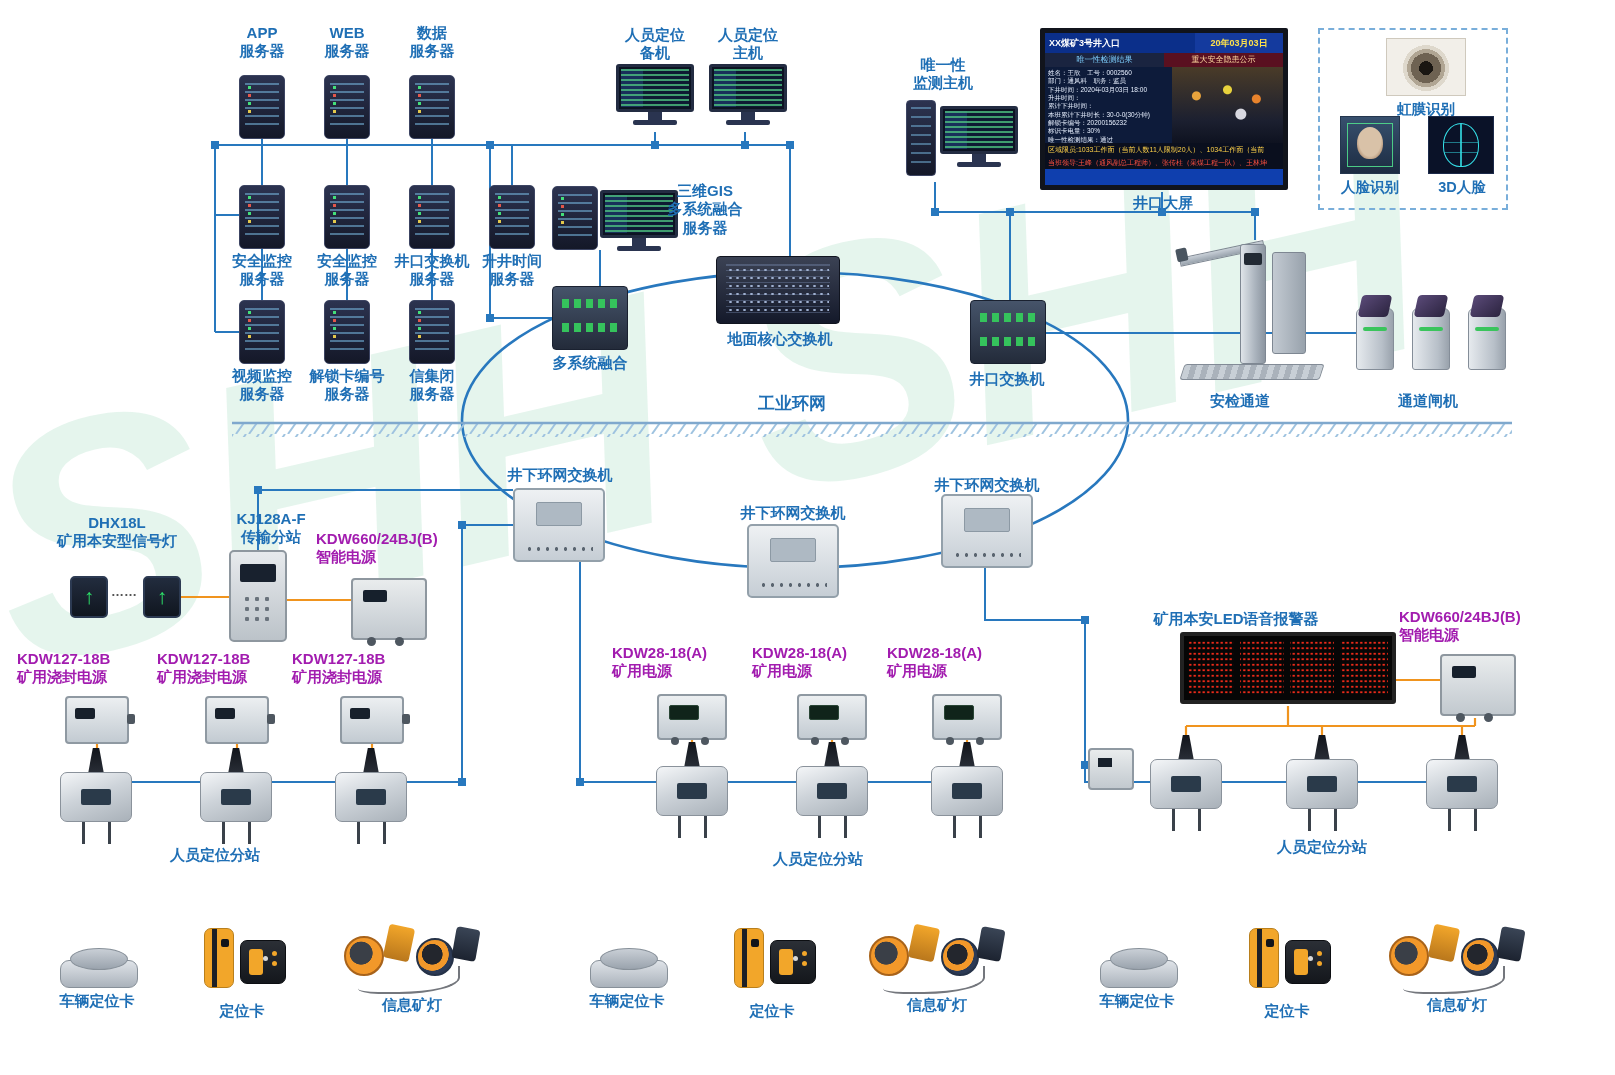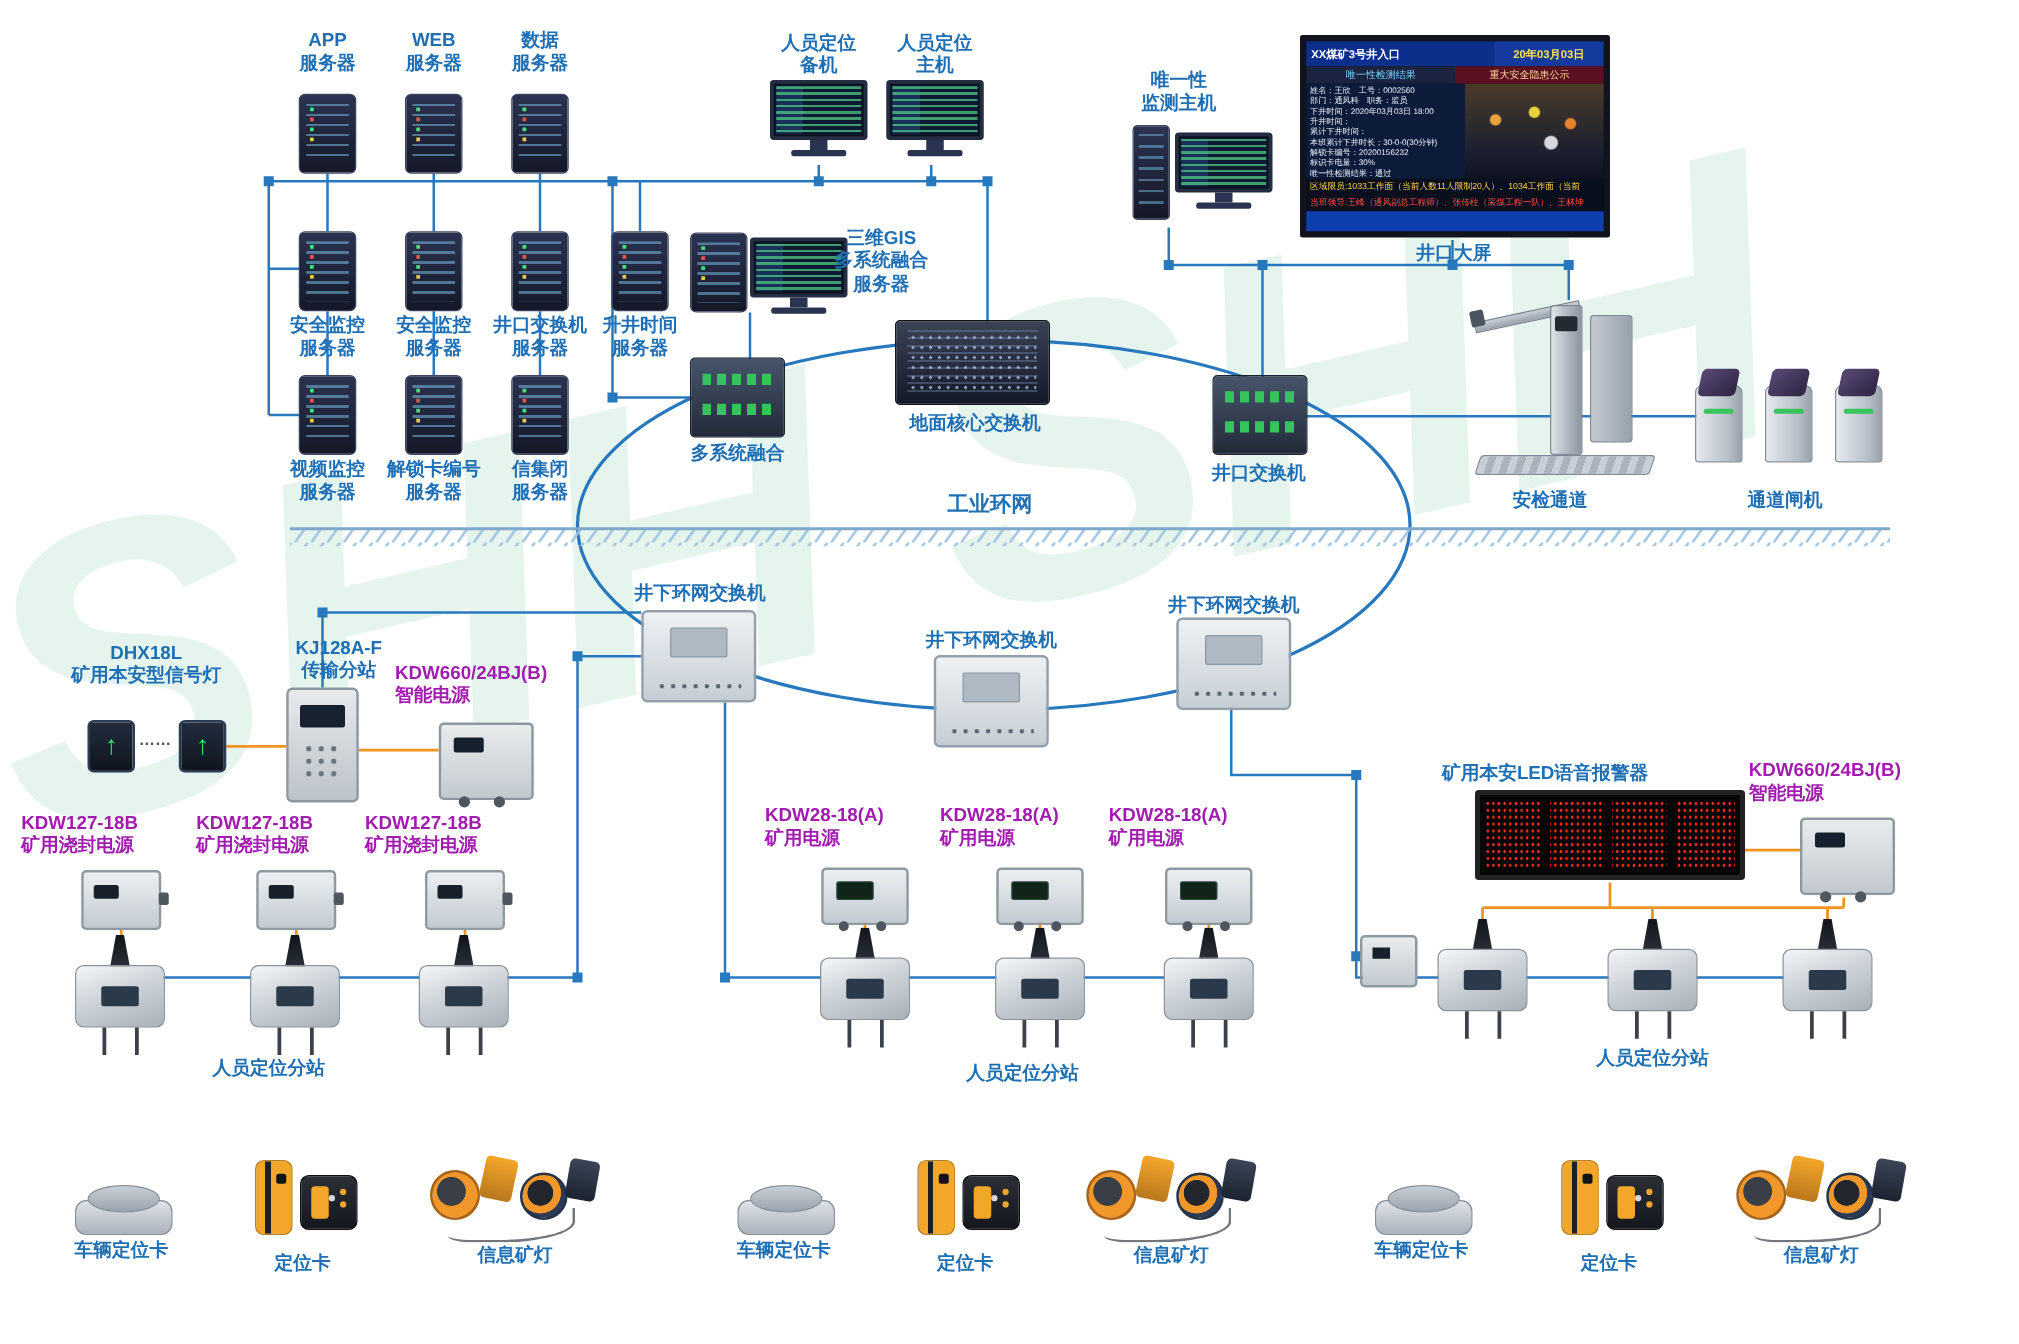--- a/index.html
+++ b/index.html
@@ -307,20 +307,28 @@
 标识卡电量：30%
 唯一性检测结果：通过</div>
       <div class="bs-photo"></div>
     </div>
     <div class="bs-warn1">区域限员:1033工作面（当前人数11人限制20人）、1034工作面（当前</div>
     <div class="bs-warn2">当班领导:王峰（通风副总工程师）、张传柱（采煤工程一队）、王林坤</div>
     <div class="bs-foot"></div>
   </div>
   <div class="lblb" style="left:1103px;top:194px;width:120px">井口大屏</div>
 
+  <div class="biobox">
+    <div class="iris"></div>
+    <div class="biolbl" style="left:56px;top:70px;width:100px">虹膜识别</div>
+    <div class="face"></div>
+    <div class="biolbl" style="left:0;top:148px;width:100px">人脸识别</div>
+    <div class="face3d"></div>
+    <div class="biolbl" style="left:92px;top:148px;width:100px">3D人脸</div>
+  </div>
 
   <div class="switch" style="left:552px;top:286px"></div>
   <div class="lblb" style="left:528px;top:354px;width:124px">多系统融合</div>
   <div class="switch" style="left:970px;top:300px"></div>
   <div class="lblb" style="left:945px;top:370px;width:124px">井口交换机</div>
 
   <div class="secgate" style="left:1178px;top:234px">
     <div class="sg-arm"></div>
     <div class="sg-col"></div>
     <div class="sg-panel"></div>

